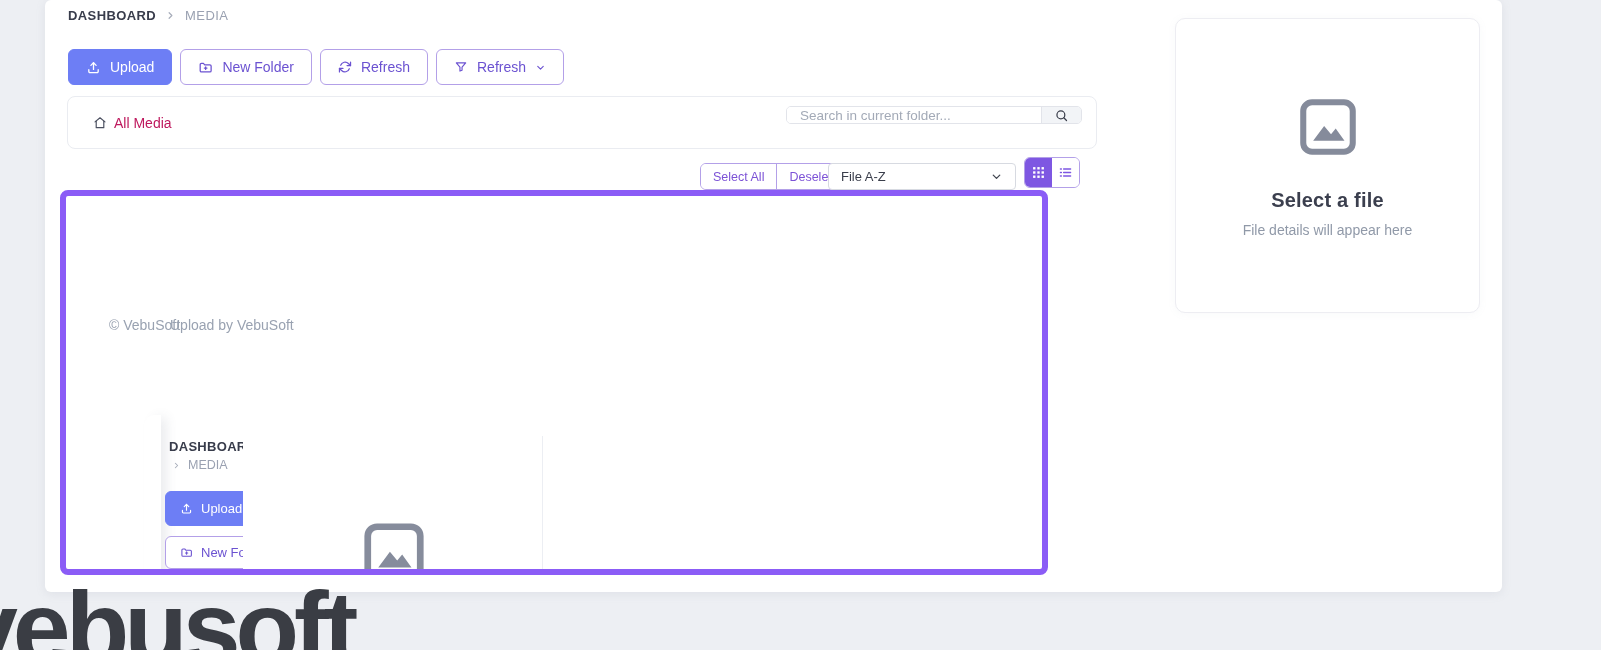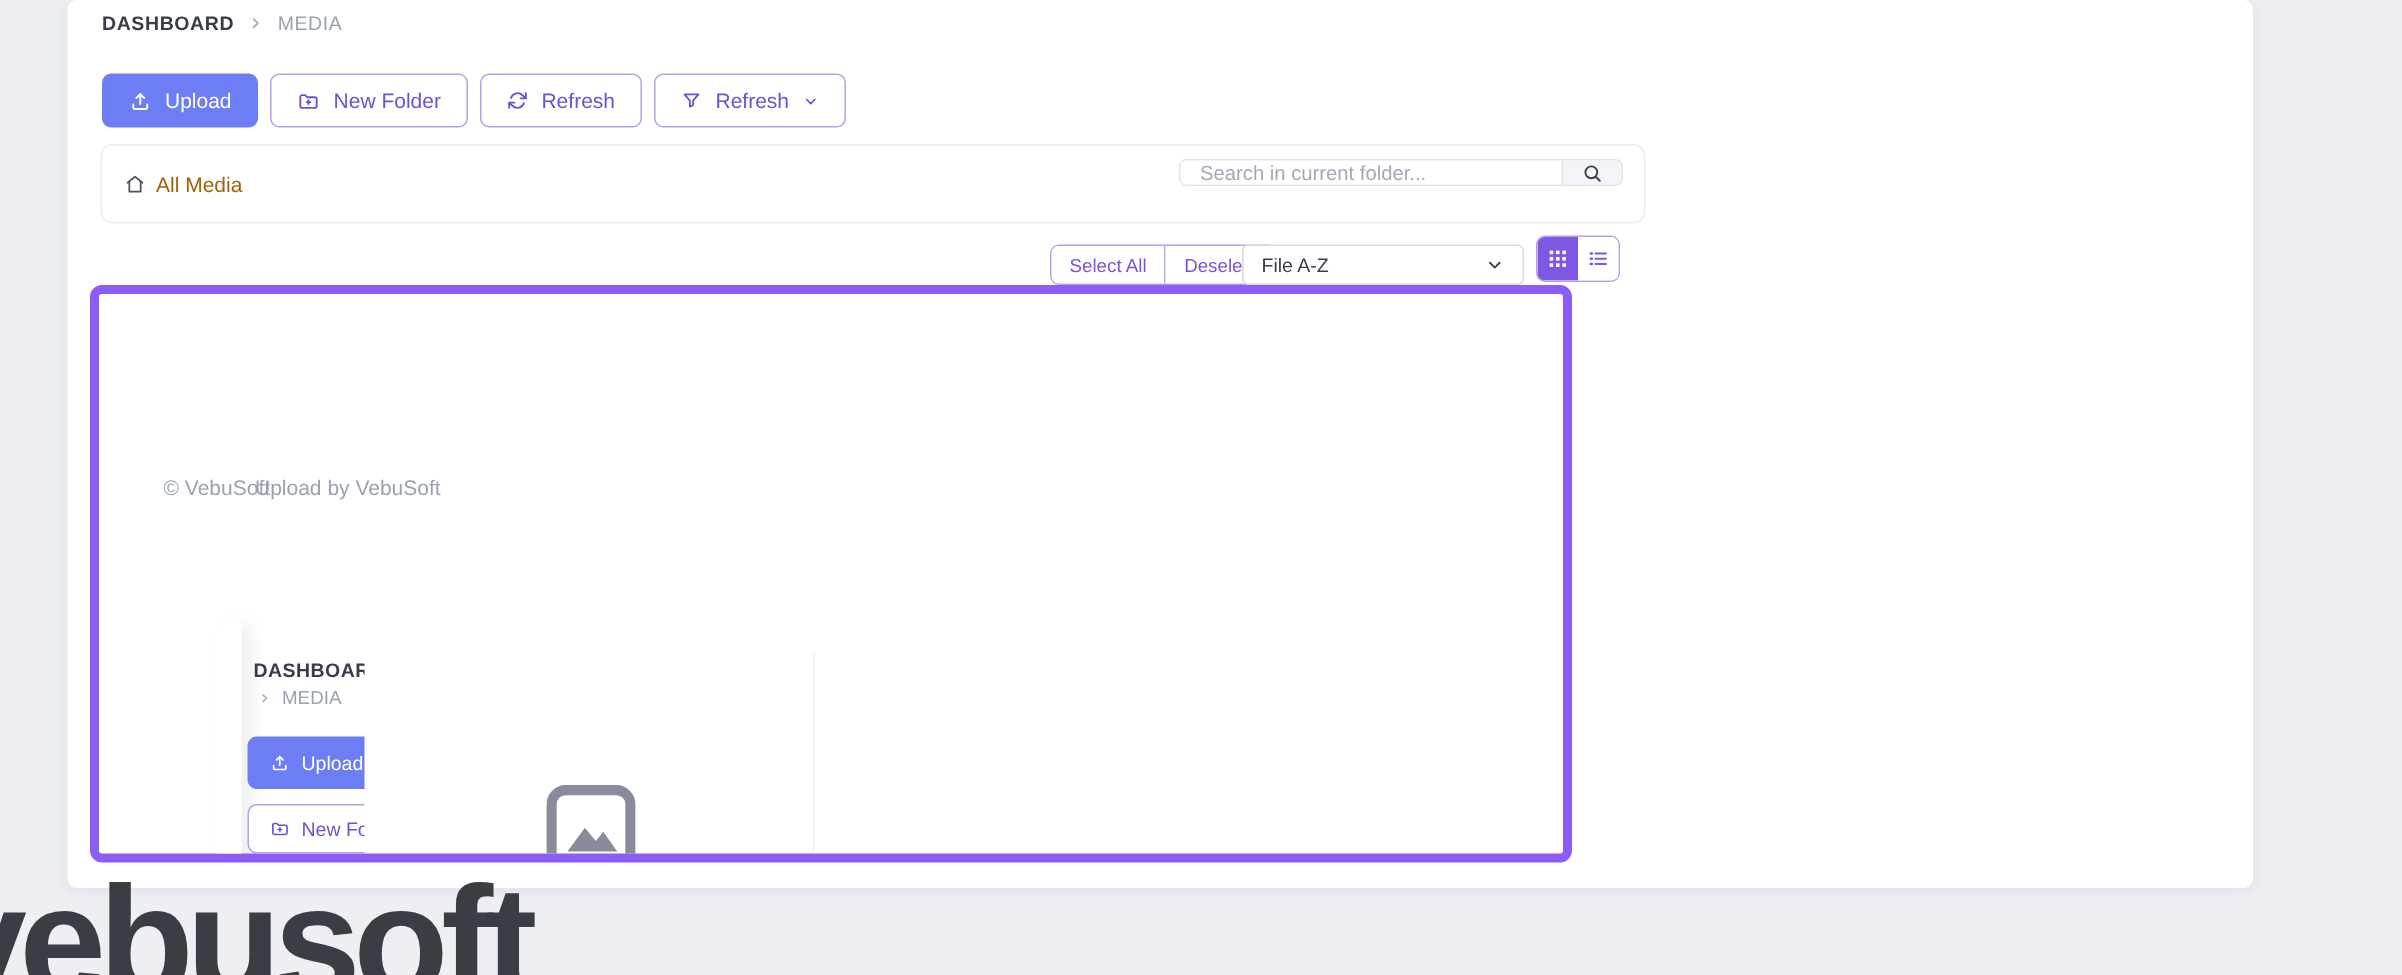--- a/index.html
+++ b/index.html
@@ -33,22 +33,22 @@
   }
   .btn-primary { background:#6d7ef5; border-color:#6d7ef5; color:#ffffff; }
   .btn-outline { border-color:#b3a0e8; color:#6b52d1; }
   .btn svg { flex:none; }
 
   
   .media-bar {
     position:absolute; left:22px; top:96px; width:1030px; height:53px;
     border:1px solid #eaecf1; border-radius:8px; background:#fff;
   }
-  .folder-label { position:absolute; left:15px; top:0; height:100%;
-    display:flex; align-items:center; gap:7px; font-size:14px; color:#a16207; }
+  .folder-label { position:absolute; left:25px; top:0; height:100%;
+    display:flex; align-items:center; gap:7px; font-size:14px; color:#be185d; }
   .folder-label svg { color:#4b5060; }
   .search-group {
     position:absolute; right:14px; top:9px; width:296px; height:18px;
     display:flex; border:1px solid #e2e4ea; border-radius:5px; overflow:hidden; background:#fff;
   }
   .search-input { flex:1; border:none; outline:none; padding:0 13px; font-size:13.5px;
     color:#3d4152; font-family:inherit; }
   .search-input::placeholder { color:#a3aab7; }
   .search-btn { width:40px; background:#f2f4f7; border:none; border-left:1px solid #e2e4ea;
     display:flex; align-items:center; justify-content:center; cursor:pointer; color:#3a3e4b; }
@@ -292,16 +292,26 @@
     <div class="preview-divider"></div>
 
     <span class="p-image">
       <svg width="70" height="70" viewBox="0 0 24 24" fill="none" stroke="currentColor" stroke-width="2.3" stroke-linejoin="round">
           <rect x="3" y="3" width="18" height="18" rx="3.2"></rect>
           <path d="M6.6 17l4-5.4 2.5 3 1.7-2.1 3.2 4.5H6.6z" fill="currentColor" stroke="none"></path>
         </svg>
     </span>
   </div>
 
+  <div class="details-card">
+    <span class="big-icon">
+      <svg width="66" height="66" viewBox="0 0 24 24" fill="none" stroke="currentColor" stroke-width="2.2" stroke-linejoin="round">
+          <rect x="3" y="3" width="18" height="18" rx="3.2"></rect>
+          <path d="M6.6 17l4-5.4 2.5 3 1.7-2.1 3.2 4.5H6.6z" fill="currentColor" stroke="none"></path>
+        </svg>
+    </span>
+    <div class="details-title">Select a file</div>
+    <div class="details-sub">File details will appear here</div>
+  </div>
 
 </div>
 
 <div class="logo-text">vebusoft</div>
 
 </body></html>

